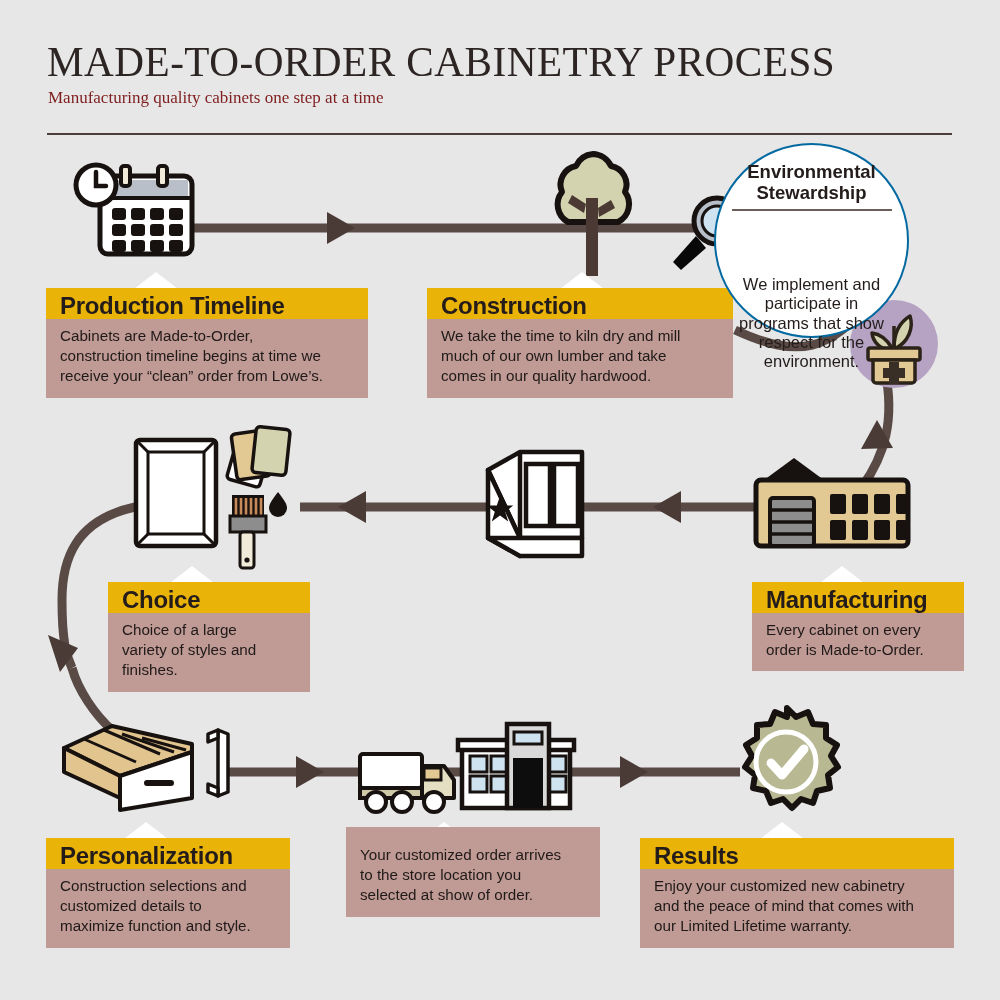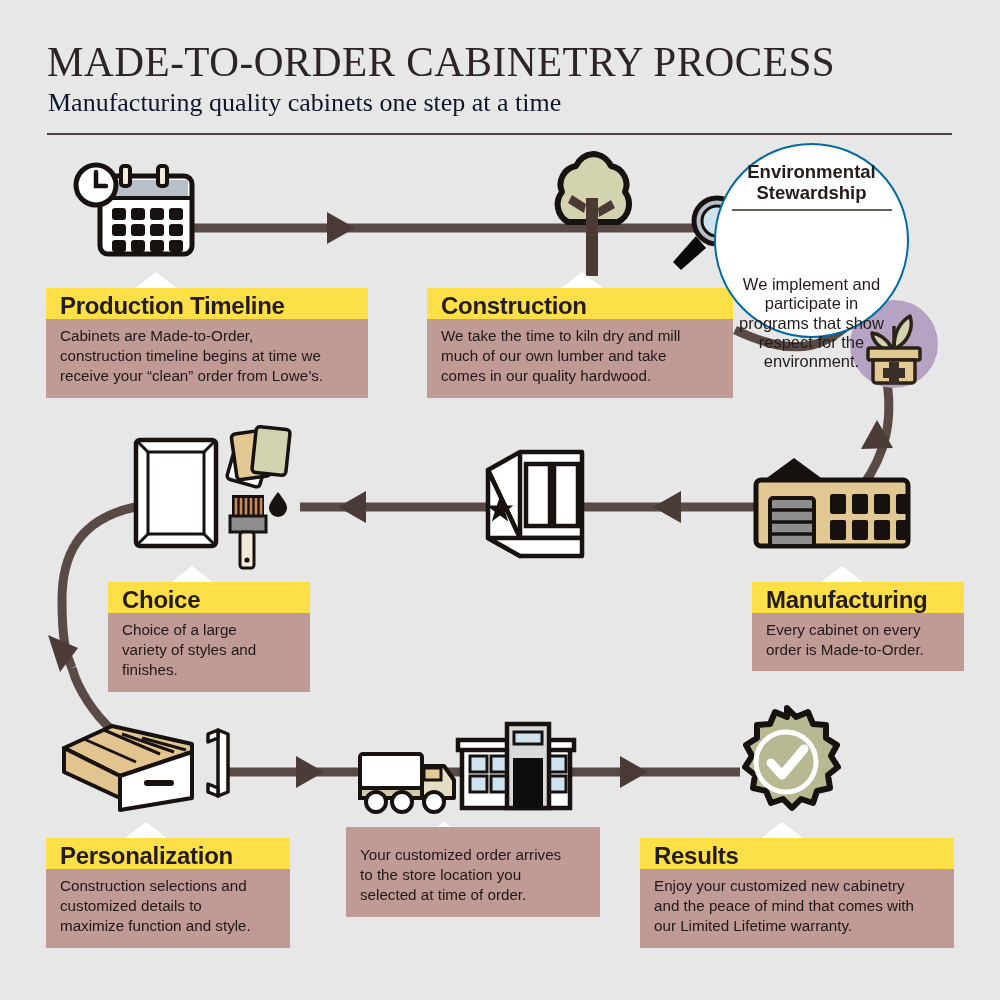--- a/index.html
+++ b/index.html
@@ -17,39 +17,39 @@
     position: absolute; left: 47px; top: 38px;
     font-family: "Liberation Serif", serif;
     font-size: 42px; letter-spacing: .5px;
     color: #2d2523; white-space: nowrap;
     transform: scaleX(.98);
     transform-origin: left center;
   }
   .hdr-sub {
     position: absolute; left: 48px; top: 88px;
     font-family: "Liberation Serif", serif;
-    font-size: 26px; color: #0f172a; white-space: nowrap;
+    font-size: 17px; color: #7f1d1d; white-space: nowrap;
   }
   .hdr-rule {
     position: absolute; left: 47px; top: 133px;
     width: 905px; height: 2px; background: #4b3f3b;
   }
 
   
   #links { position: absolute; left: 0; top: 0; }
 
   
   .card { position: absolute; }
   .card .tip {
     position: absolute; top: -16px; width: 44px; height: 17px;
     background: #fff;
     clip-path: polygon(50% 0, 100% 100%, 0 100%);
   }
   .card .head {
-    background: #fde047; position: relative; z-index: 2;
+    background: #eab308; position: relative; z-index: 2;
     padding: 5px 0 0 14px;
     font-size: 24px; font-weight: bold; color: #231c1a;
     letter-spacing: -.3px; white-space: nowrap;
     line-height: 1.08;
   }
   .card .body {
     background: #c09a94;
     padding: 7px 29px 11px 14px;
     font-size: 15.2px; color: #1f1a19; line-height: 1.33;
     margin-top: -11px; position: relative; z-index: 1;
@@ -315,21 +315,21 @@
   <div class="tip" style="left:78px"></div>
   <div class="head">Personalization</div>
   <div class="body">
         <div class="body-inner">Construction selections and customized details to maximize function and style.</div>
       </div>
 </div>
 
 <div class="card" style="left:346px;top:838px;width:254px">
   <div class="tip" style="left:76px"></div>
   <div class="body">
-        <div class="body-inner">Your customized order arrives to the store location you selected at time of order.</div>
+        <div class="body-inner">Your customized order arrives to the store location you selected at show of order.</div>
       </div>
 </div>
 
 <div class="card" style="left:640px;top:838px;width:314px">
   <div class="tip" style="left:120px"></div>
   <div class="head">Results</div>
   <div class="body">
         <div class="body-inner">Enjoy  your customized new cabinetry and the peace of mind that comes with our Limited Lifetime warranty.</div>
       </div>
 </div>

